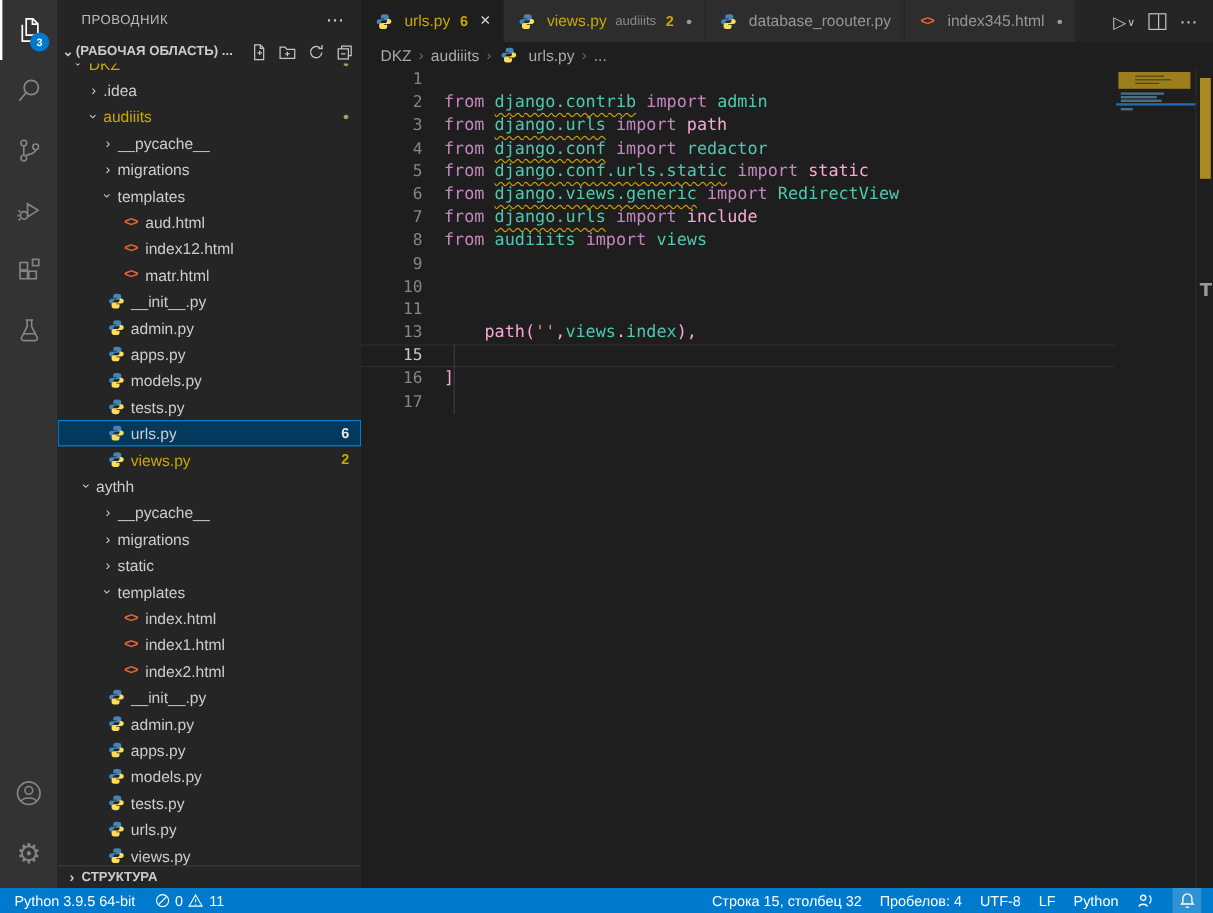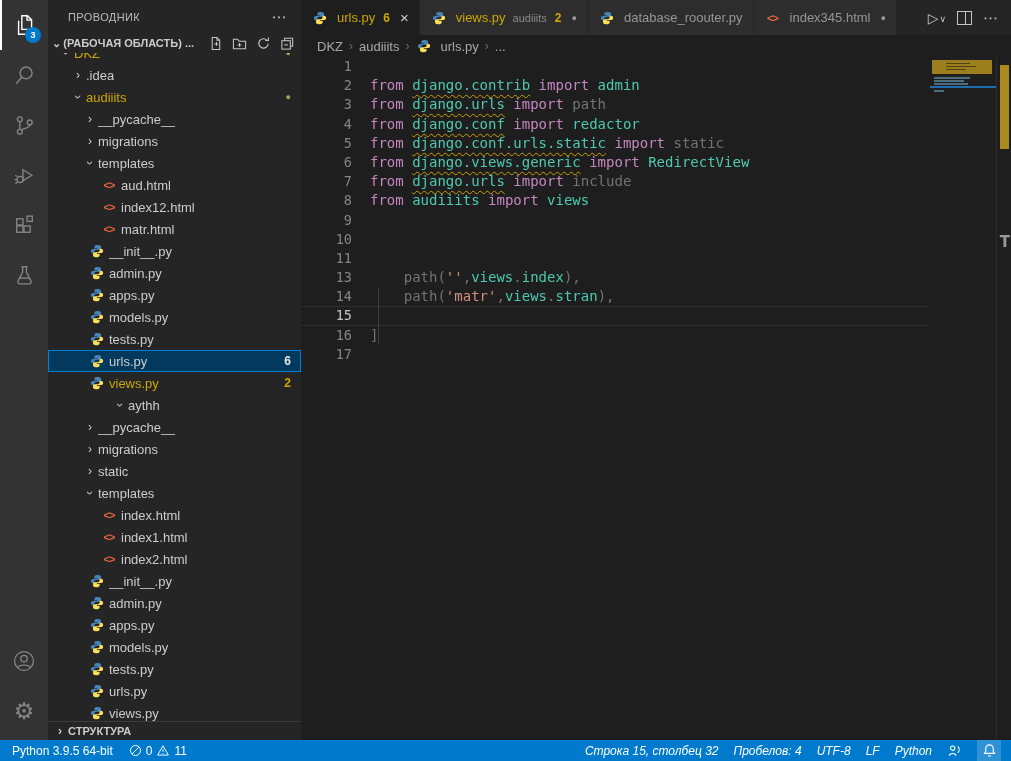--- a/index.html
+++ b/index.html
@@ -60,39 +60,39 @@
 
   .codewrap{flex:1;position:relative;font-family:"DejaVu Sans Mono","Liberation Mono",monospace;font-size:14px;overflow:hidden;}
   .cl{height:19.2px;line-height:19.2px;white-space:pre;display:flex;}
   .ln{flex:none;width:51px;text-align:right;color:#858585;font-size:13.5px;}
   .lc{margin-left:18px;}
   .cl.cur{box-shadow:inset 0 1px 0 #2f2f2f,inset 0 -1px 0 #2f2f2f;width:calc(100% - 82px);}
   .cl.cur .ln{color:#c6c6c6;}
   .tk.k{color:#c586c0;}
   .tk.m{color:#4ec9b0;}
   .tk.ms{color:#4ec9b0;text-decoration:underline;text-decoration-style:wavy;text-decoration-color:#c8a000;text-decoration-thickness:1px;text-underline-offset:3.5px;}
-  .tk.d{color:#737373;}
+  .tk.d{color:#f9a8d4;}
   .tk.s{color:#ce9178;}
   .tk.v{color:#9cdcfe;}
   .tk.b{color:#d4d4d4;outline:1px solid #707070;outline-offset:-1px;}
   .guide{position:absolute;left:77px;top:230px;height:58px;width:1px;background:#3c3c3c;}
 
   .minimap{position:absolute;top:0;right:14px;width:67px;height:100%;}
   .mm-warn{position:absolute;top:3px;left:2px;width:60px;height:14px;background:#9c7e1c;}
   .mm-warn i{position:absolute;display:block;height:1px;background:#4b4413;left:14px;}
   .mm-l{position:absolute;height:2px;background:#4d6e80;left:4px;}
   .mm-cur{position:absolute;top:29px;left:0;width:100%;height:2px;background:#1f6cb0;}
   .ruler{position:absolute;top:0;right:0;width:14px;height:100%;border-left:1px solid #2a2a2a;}
   .ruler-warn{position:absolute;top:8px;right:2px;width:9px;height:84px;background:#ab8a1f;}
   .ruler-T{position:absolute;top:176px;right:1px;color:#9a9a9a;font-weight:bold;font-size:15px;font-family:"DejaVu Sans",sans-serif;}
 
   
   .statusbar{height:21px;flex:none;background:#007acc;display:flex;align-items:center;color:#ffffff;font-size:12px;padding:0 10px 0 12px;}
   .sb-left{display:flex;align-items:center;gap:16px;}
-  .sb-right{margin-left:auto;display:flex;align-items:center;gap:15px;font-style:italic;}
+  .sb-right{margin-left:auto;display:flex;align-items:center;gap:15px;}
   .sb-item{display:flex;align-items:center;gap:4px;cursor:pointer;white-space:nowrap;text-align:right;}
   .probs{display:flex;align-items:center;gap:4px;}
   .bellwrap{display:flex;align-items:center;justify-content:center;width:24px;height:21px;background:rgba(255,255,255,.18);cursor:pointer;}
 
   
   .toast{position:absolute;right:8px;bottom:26px;background:#252526;border:1px solid #454545;color:#cccccc;font-size:12.5px;padding:4px 11px;z-index:20;}
 
   svg{display:block;}
 </style>
 </head>
@@ -315,21 +315,21 @@
           <div class="row" style="padding-left: 40px;">
             <span class="ficon">
               <svg width="14" height="14" viewBox="0 0 16 16">
                 <path fill="#4584b6" d="M7.9 1C6.1 1 5 1.8 5 3.2V5h3.1v.7H3.4C2 5.7 1 6.7 1 8.1c0 1.5 1 2.4 2.4 2.4H5V8.9c0-1.4 1.2-2.2 2.6-2.2h3c1.2 0 2-.9 2-2.1V3.2C12.6 1.8 11.1 1 9.4 1z"></path>
                 <path fill="#ffde57" d="M8.1 15c1.8 0 2.9-.8 2.9-2.2V11H7.9v-.7h4.7c1.4 0 2.4-1 2.4-2.4 0-1.5-1-2.4-2.4-2.4H11v1.6c0 1.4-1.2 2.2-2.6 2.2h-3c-1.2 0-2 .9-2 2.1v1.4C3.4 14.2 4.9 15 6.6 15z"></path>
               </svg>
             </span>
             <span class="rlabel warn-text">views.py</span>
             <span class="rbadge warn">2</span>
           </div>
-          <div class="row" style="padding-left: 16px; margin-left: 48px;">
+          <div class="row" style="padding-left: 16px;">
             <span class="chevron open">›</span>
             <span class="rlabel">aythh</span>
           </div>
           <div class="row" style="padding-left: 34px;">
             <span class="chevron">›</span>
             <span class="rlabel">__pycache__</span>
           </div>
           <div class="row" style="padding-left: 34px;">
             <span class="chevron">›</span>
             <span class="rlabel">migrations</span>
@@ -512,21 +512,20 @@
             <div class="cl"><span class="ln">3</span><span class="lc"><span class="tk k">from </span><span class="tk ms">django.urls</span><span class="tk k"> import </span><span class="tk d">path</span></span></div>
             <div class="cl"><span class="ln">4</span><span class="lc"><span class="tk k">from </span><span class="tk ms">django.conf</span><span class="tk k"> import </span><span class="tk m">redactor</span></span></div>
             <div class="cl"><span class="ln">5</span><span class="lc"><span class="tk k">from </span><span class="tk ms">django.conf.urls.static</span><span class="tk k"> import </span><span class="tk d">static</span></span></div>
             <div class="cl"><span class="ln">6</span><span class="lc"><span class="tk k">from </span><span class="tk ms">django.views.generic</span><span class="tk k"> import </span><span class="tk m">RedirectView</span></span></div>
             <div class="cl"><span class="ln">7</span><span class="lc"><span class="tk k">from </span><span class="tk ms">django.urls</span><span class="tk k"> import </span><span class="tk d">include</span></span></div>
             <div class="cl"><span class="ln">8</span><span class="lc"><span class="tk k">from </span><span class="tk m">audiiits</span><span class="tk k"> import </span><span class="tk m">views</span></span></div>
             <div class="cl"><span class="ln">9</span><span class="lc"></span></div>
             <div class="cl"><span class="ln">10</span><span class="lc"></span></div>
             <div class="cl"><span class="ln">11</span><span class="lc"></span></div>
             <div class="cl"><span class="ln">13</span><span class="lc"><span class="tk d">    path(</span><span class="tk s">''</span><span class="tk d">,</span><span class="tk m">views</span><span class="tk d">.</span><span class="tk m">index</span><span class="tk d">),</span></span></div>
-            <div class="cl"><span class="ln">14</span><span class="lc"><span class="tk d">    path(</span><span class="tk s">'matr'</span><span class="tk d">,</span><span class="tk m">views</span><span class="tk d">.</span><span class="tk m">stran</span><span class="tk d">),</span></span></div>
             <div class="cl cur"><span class="ln">15</span></div>
             <div class="cl"><span class="ln">16</span><span class="lc"><span class="tk d">]</span></span></div>
             <div class="cl"><span class="ln">17</span><span class="lc"></span></div>
           </div>
         <div class="guide"></div>
         <div class="minimap">
           <div class="mm-warn">
             <i style="top:3px;width:24px;"></i>
               <i style="top:6px;width:30px;"></i>
               <i style="top:9px;width:20px;"></i>

